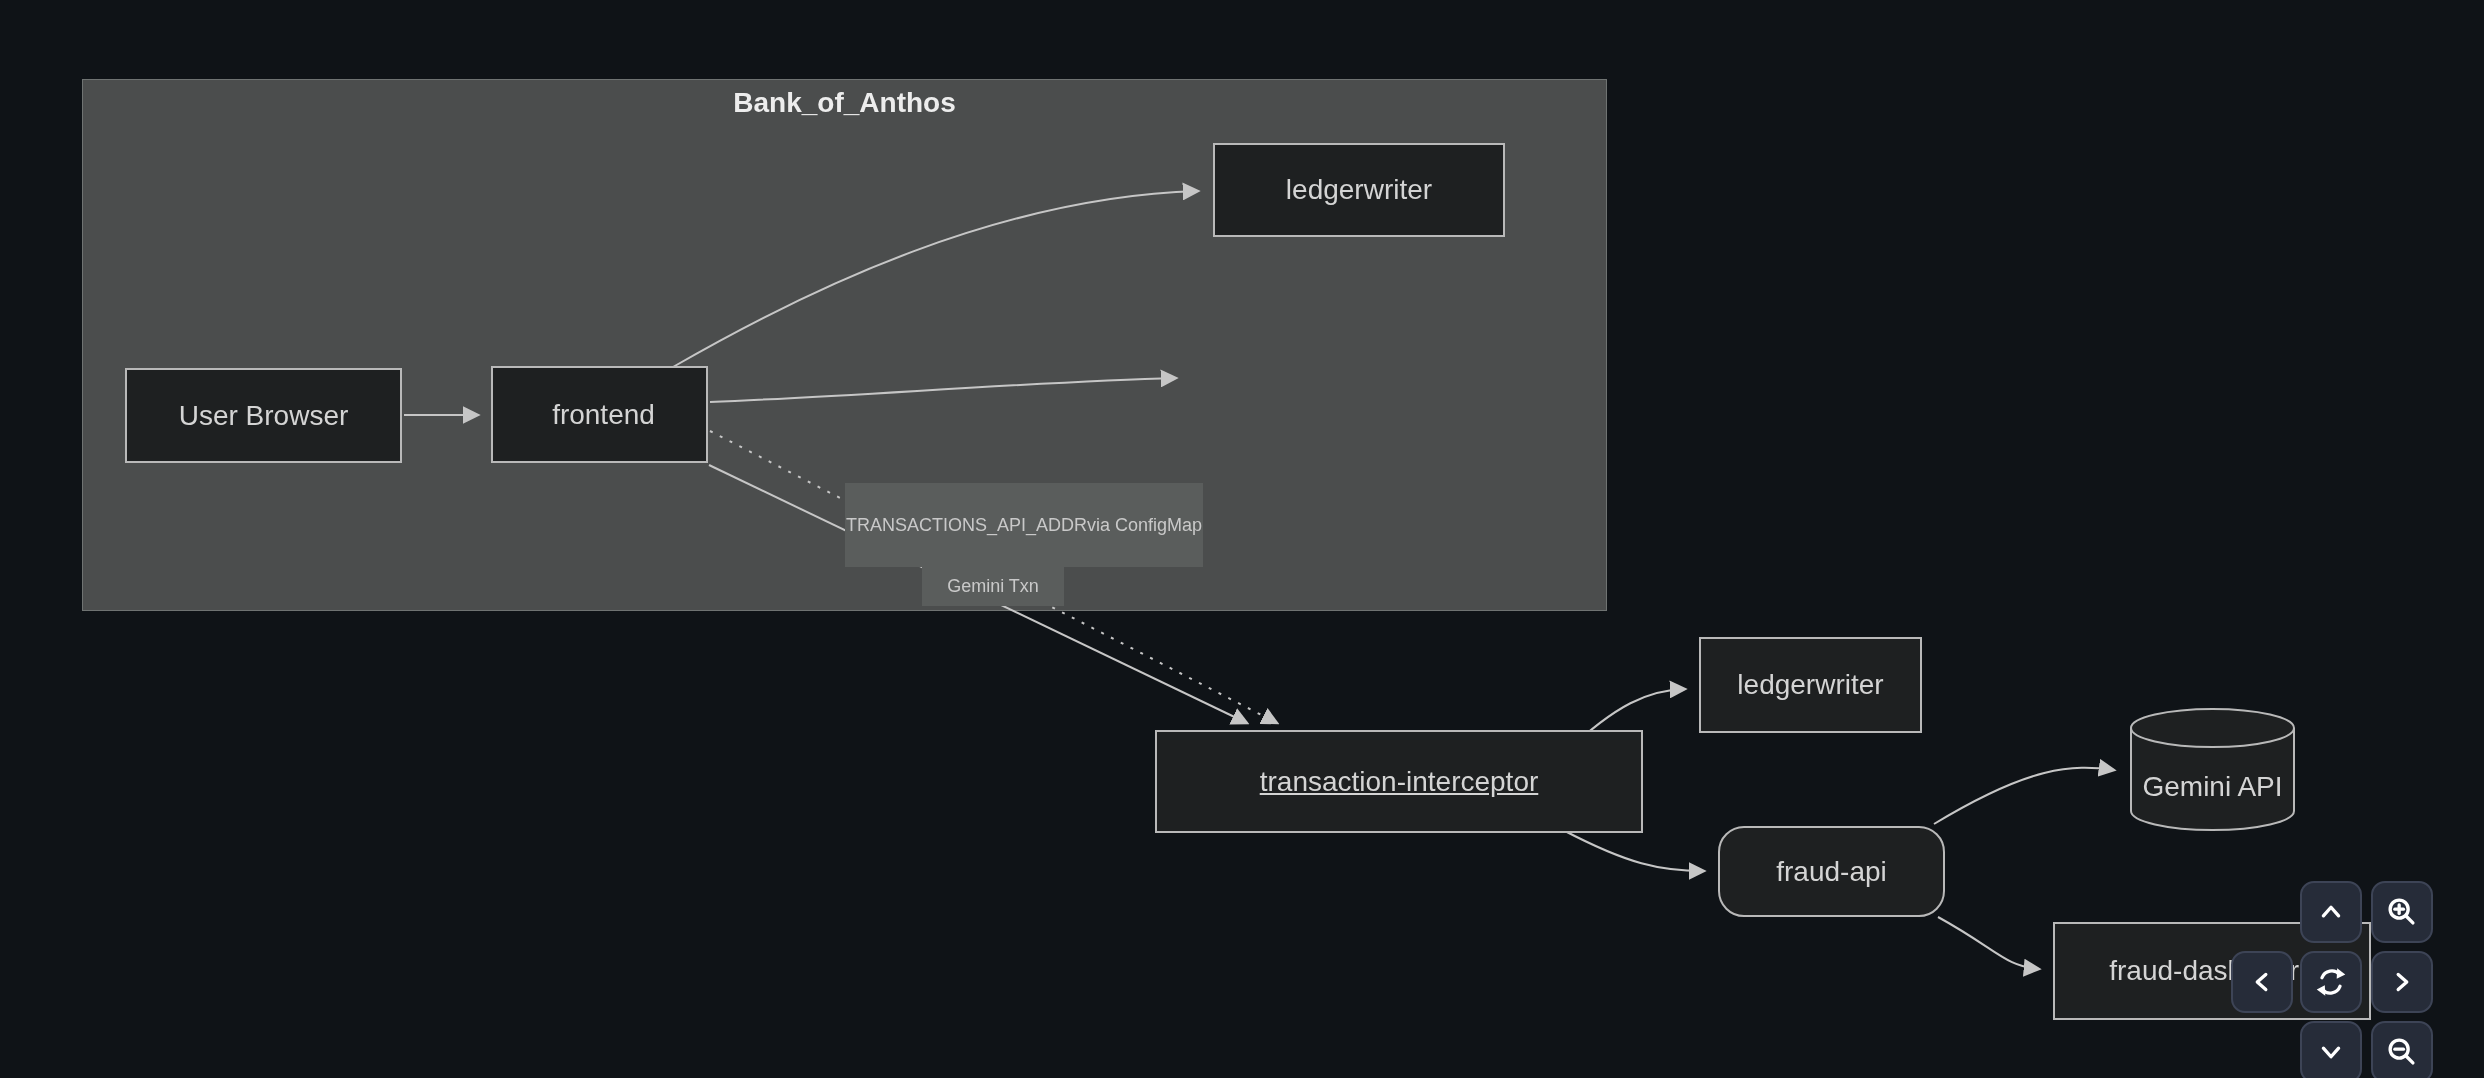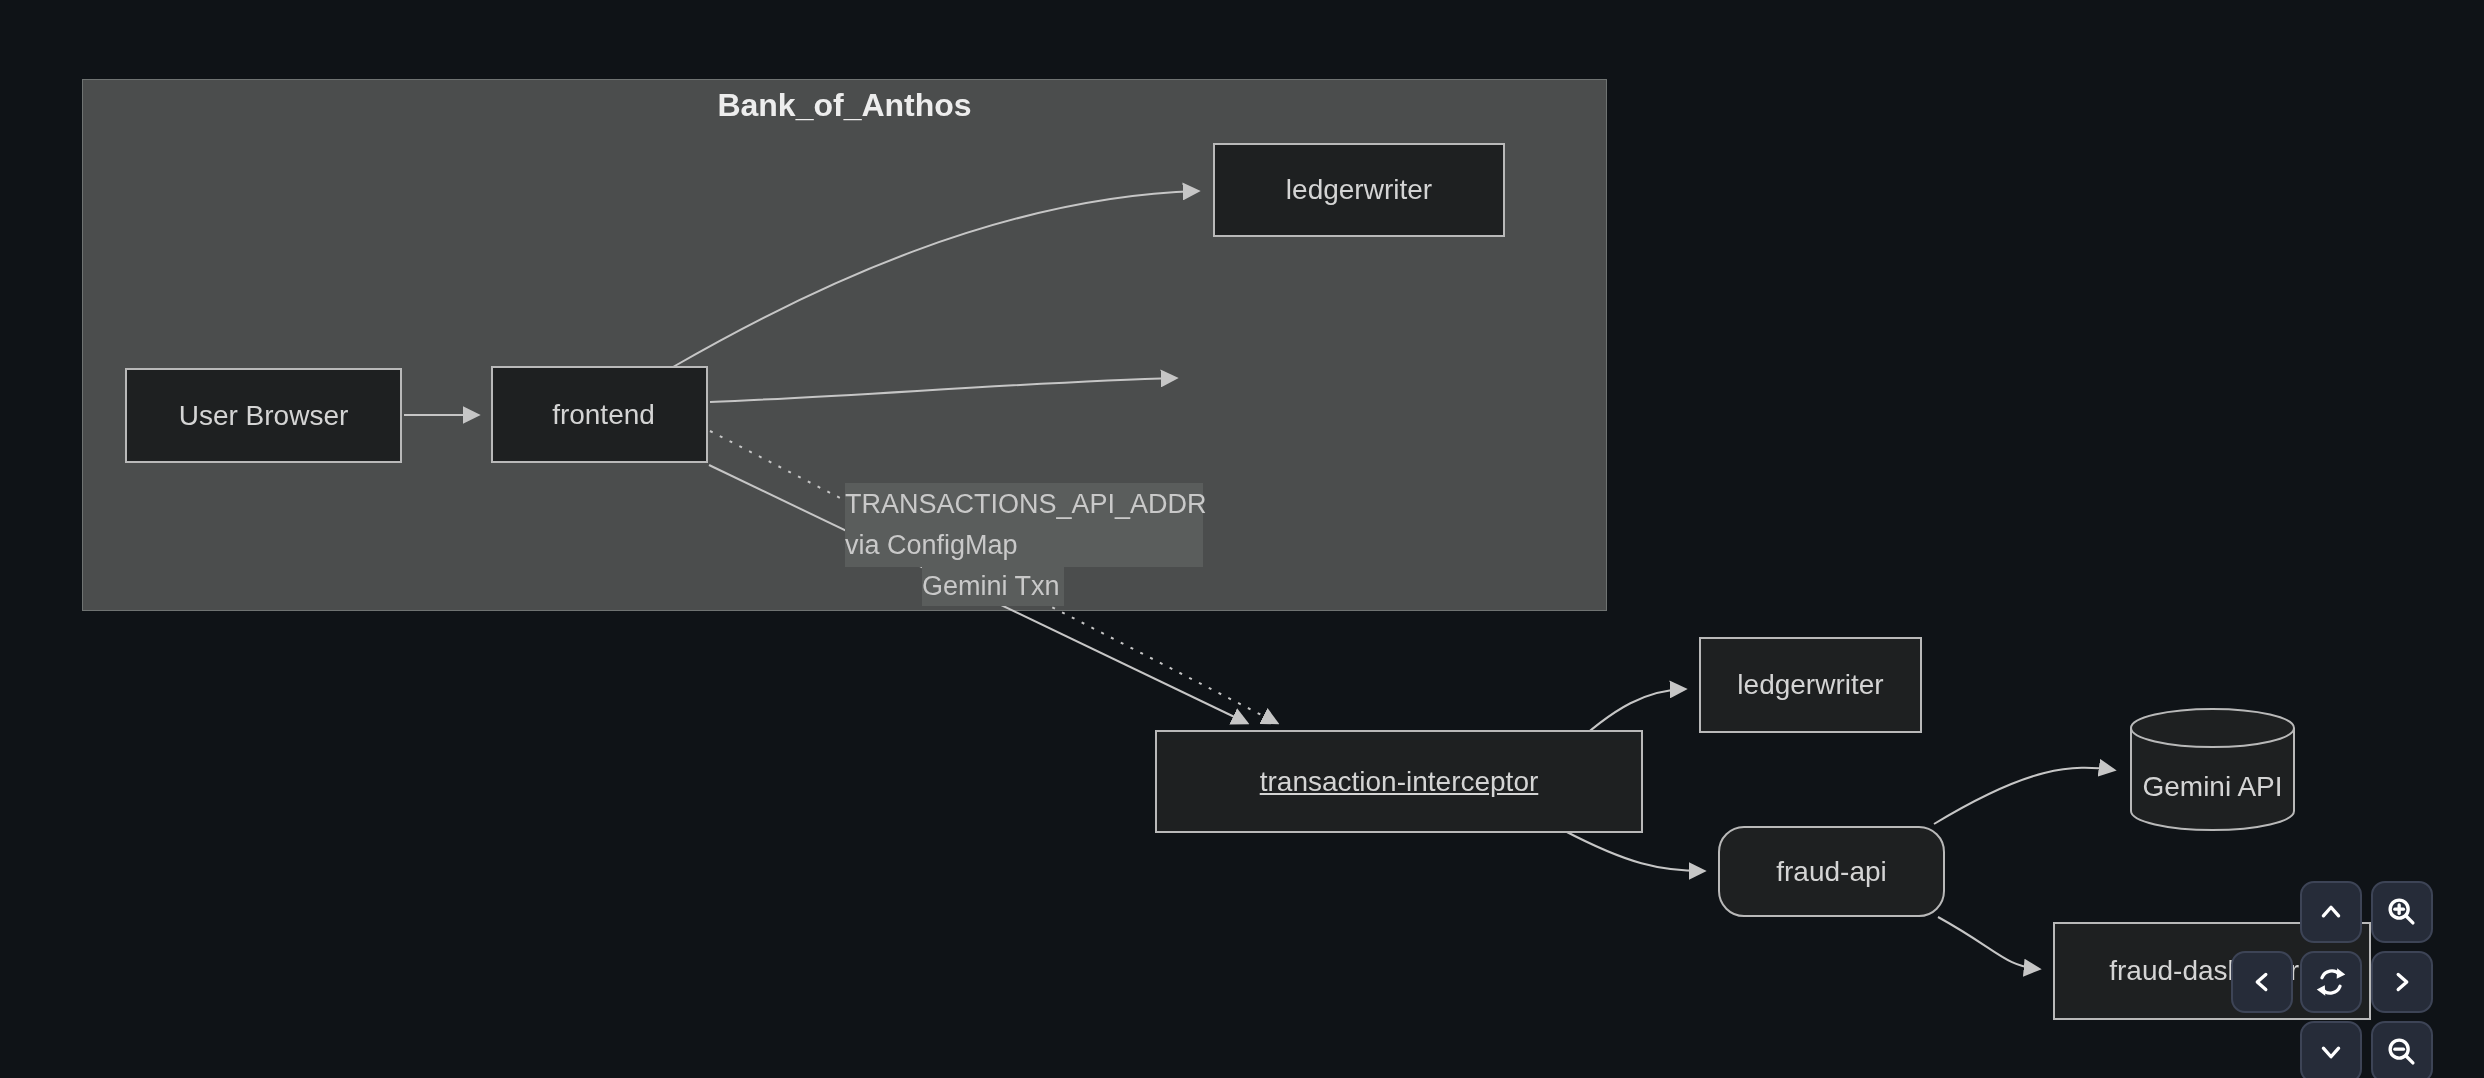--- a/index.html
+++ b/index.html
@@ -23,26 +23,26 @@
     background:var(--page-bg);
     font-family:"Liberation Sans","DejaVu Sans",sans-serif;
   }
   .cluster{
     position:absolute;left:82px;top:79px;width:1525px;height:532px;
     background:var(--cluster-bg);border:1px solid var(--cluster-border);
     z-index:1;box-sizing:border-box;
   }
   .cluster-title{
     position:absolute;left:0;top:8px;width:100%;text-align:center;
-    color:var(--title-text);font-size:32px;font-weight:600;z-index:2;
+    color:var(--title-text);font-size:28px;font-weight:600;z-index:2;
   }
   svg.edges{position:absolute;left:0;top:0;z-index:2;}
   .edge-label{
     position:absolute;z-index:3;background:var(--label-bg);color:var(--label-text);
-    font-size:27px;display:flex;flex-direction:column;align-items:flex-start;
+    font-size:18px;display:flex;align-items:center;
     justify-content:center;text-align:center;line-height:41px;box-sizing:border-box;
   }
   .node{
     position:absolute;z-index:4;background:var(--node-bg);
     border:2px solid var(--node-border);color:var(--node-text);
     font-size:28px;display:flex;align-items:center;justify-content:center;
     box-sizing:border-box;
   }
   .node.cylinder{background:transparent;border:none;}
   .cylinder svg{position:absolute;left:0;top:0;}

